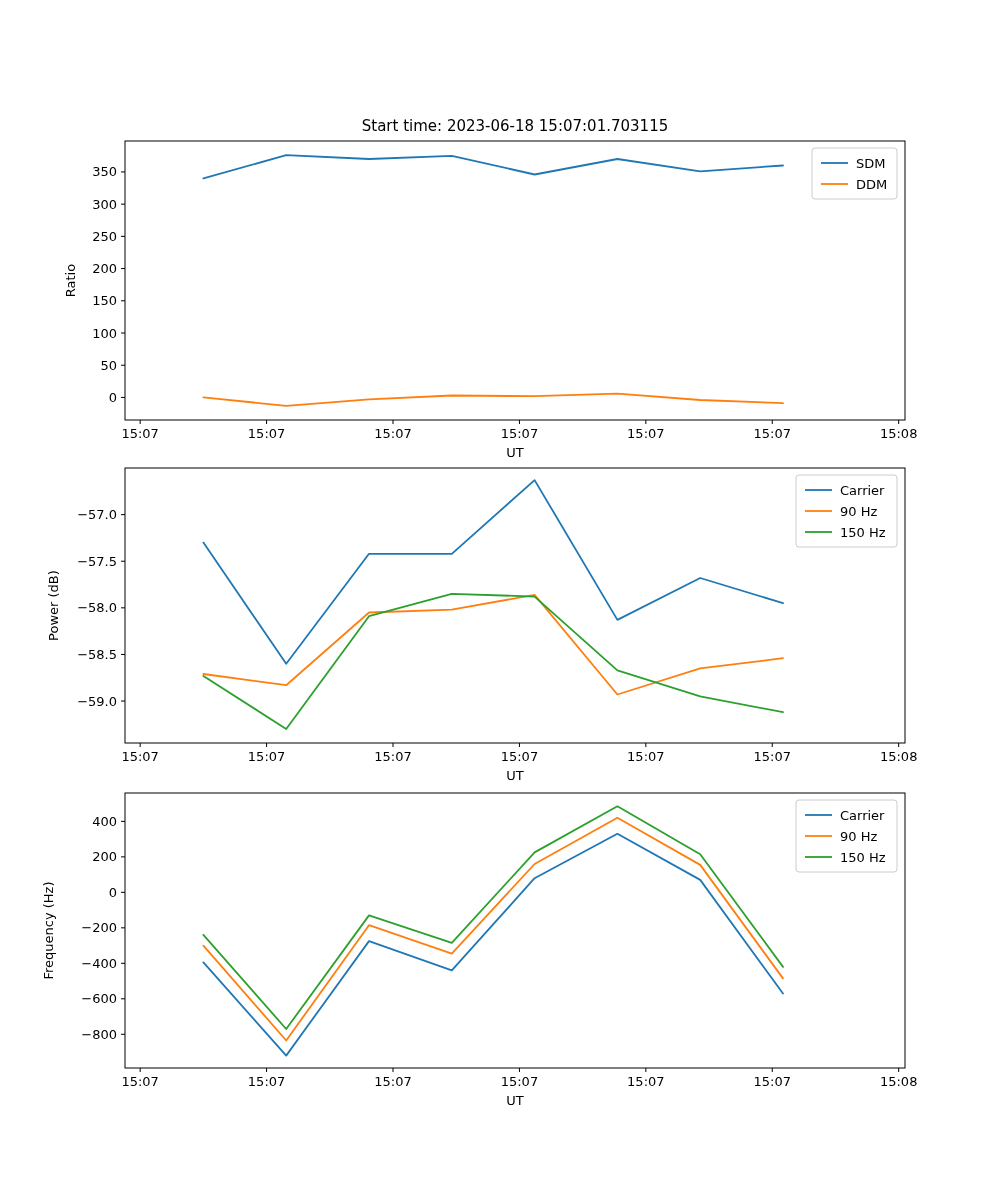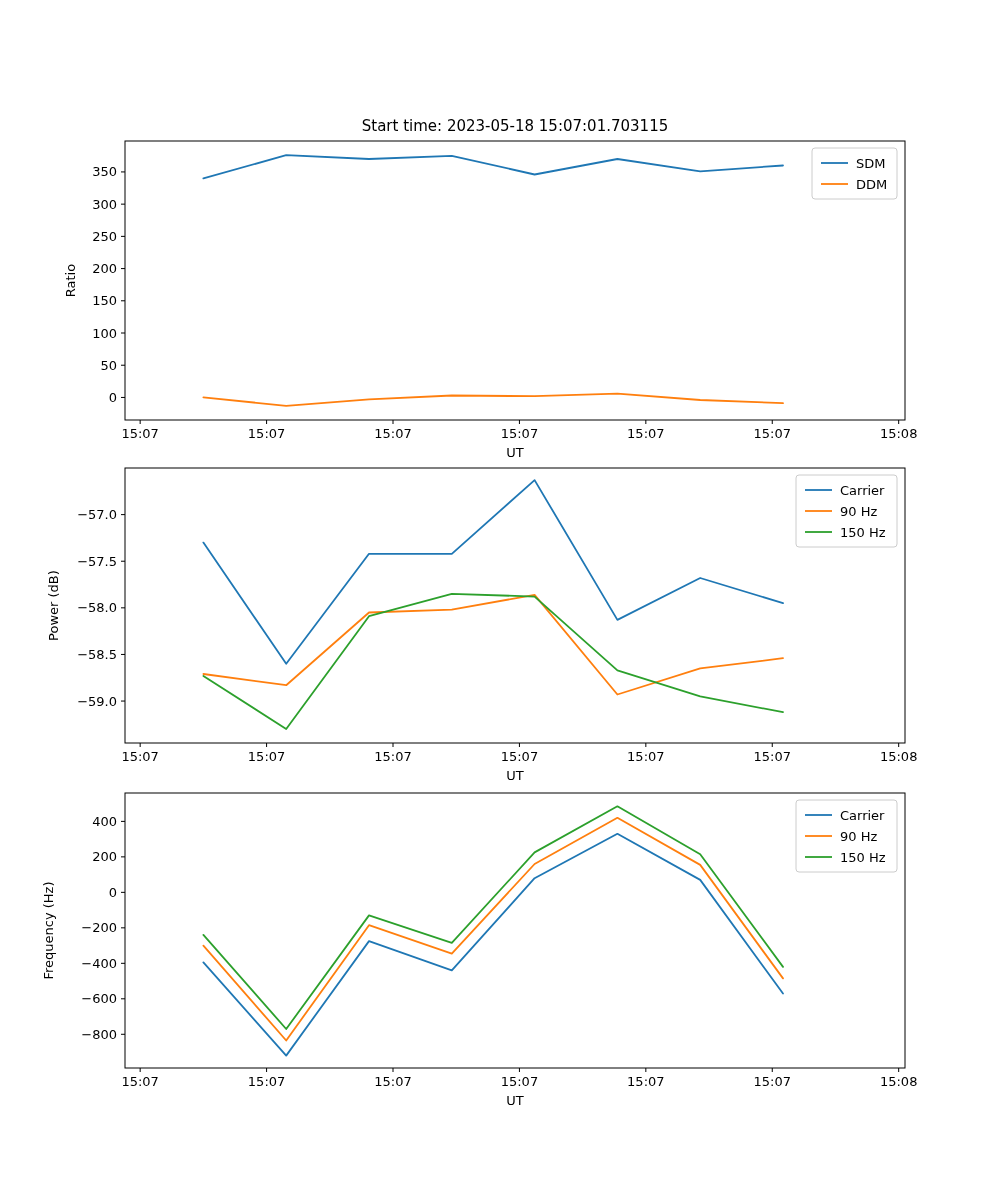--- a/index.html
+++ b/index.html
@@ -7,21 +7,21 @@
           font-family:"DejaVu Sans",sans-serif;}
   .title{position:absolute;left:125px;top:117px;width:780px;text-align:center;
          font-size:15px;color:#000000;}
   svg{position:absolute;left:0;top:0;}
   svg text{font-family:"DejaVu Sans",sans-serif;font-size:13px;fill:#000000;}
 </style>
 </head>
 <body>
 
 <div class="figure">
-  <div class="title">Start time: 2023-05-18 15:07:01.703115</div>
+  <div class="title">Start time: 2023-06-18 15:07:01.703115</div>
   <svg id="canvas" width="1000" height="1200" viewBox="0 0 1000 1200">
       <g>
         <polyline points="203.4,178.4 286.2,155.2 369.0,159.0 451.8,155.8 534.6,174.5 617.4,159.0 700.2,171.3 783.0,165.5" fill="none" stroke="#1f77b4" stroke-width="1.8" stroke-linejoin="round" stroke-linecap="round"></polyline>
         <polyline points="203.4,397.4 286.2,405.8 369.0,399.4 451.8,395.5 534.6,396.2 617.4,393.6 700.2,400.0 783.0,403.2" fill="none" stroke="#ff7f0e" stroke-width="1.8" stroke-linejoin="round" stroke-linecap="round"></polyline>
         <rect x="125" y="141" width="780" height="279" fill="none" stroke="#000000" stroke-width="1"></rect>
         <line x1="140.17017828200972" y1="420" x2="140.17017828200972" y2="424" stroke="#000000" stroke-width="1"></line>
         <text x="140.17017828200972" y="438" text-anchor="middle">15:07</text>
         <line x1="266.58833063209073" y1="420" x2="266.58833063209073" y2="424" stroke="#000000" stroke-width="1"></line>
         <text x="266.58833063209073" y="438" text-anchor="middle">15:07</text>
         <line x1="393.00648298217175" y1="420" x2="393.00648298217175" y2="424" stroke="#000000" stroke-width="1"></line>

